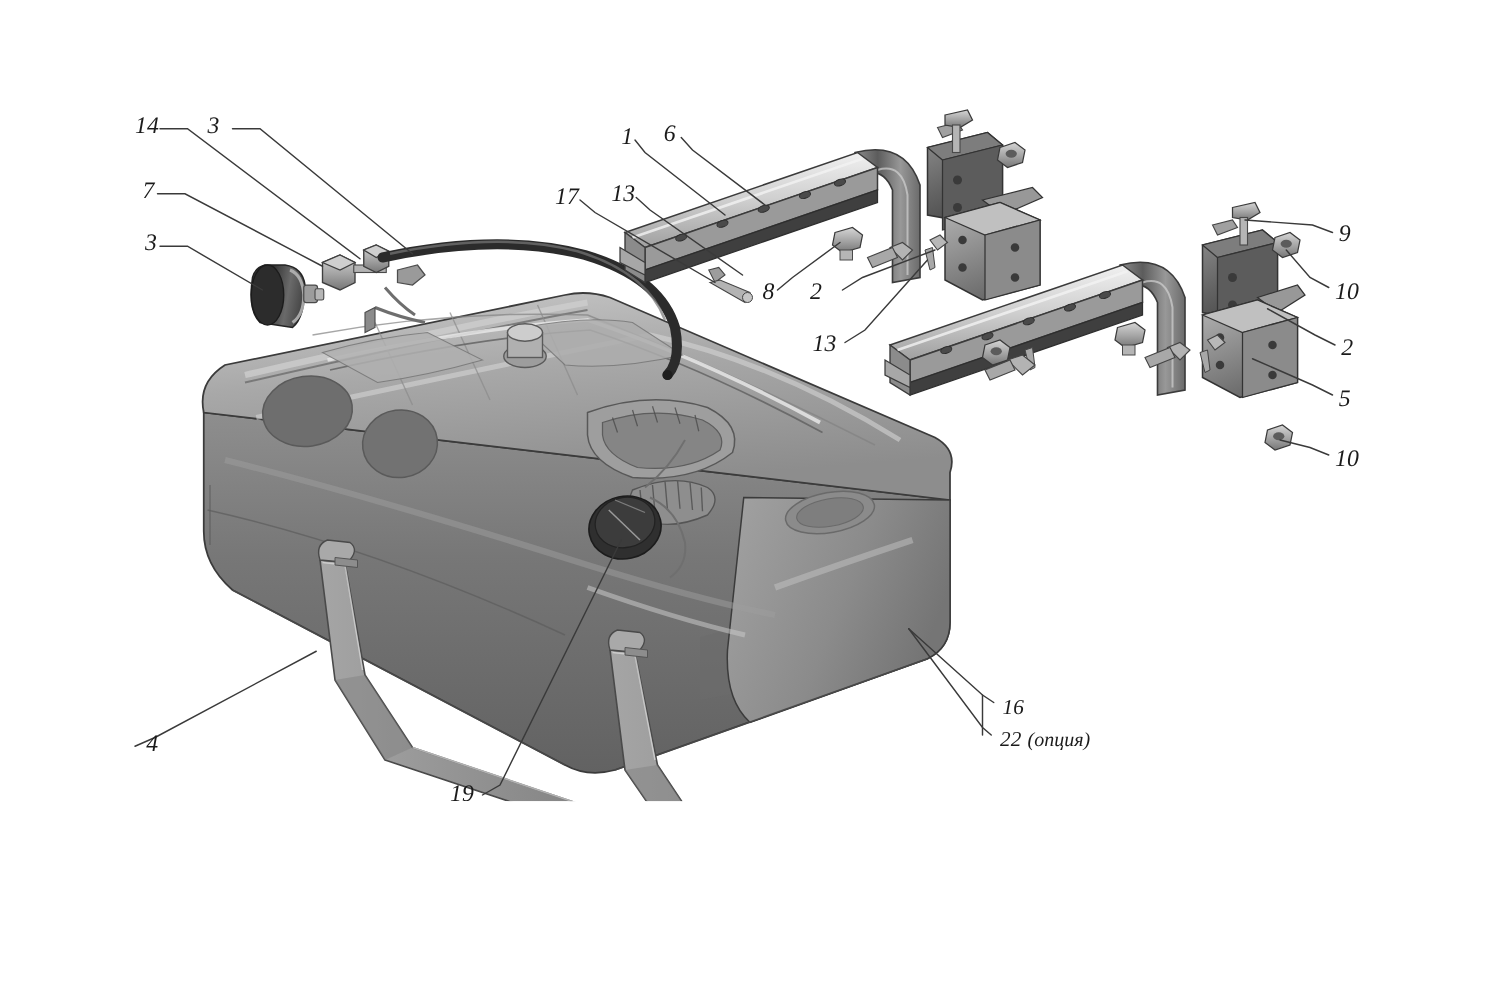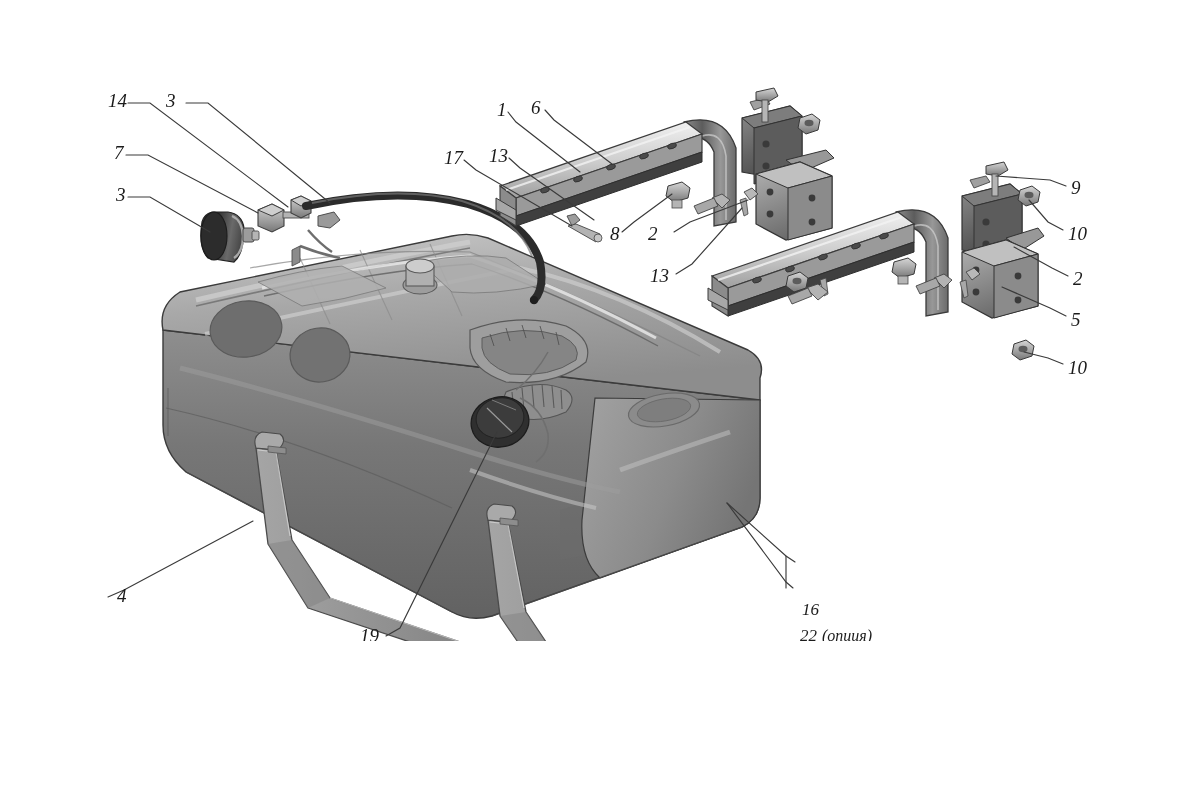--- a/index.html
+++ b/index.html
@@ -25,21 +25,20 @@
     position: absolute;
     font-family: "Liberation Serif", serif;
     font-style: italic;
     font-size: 19px;
     color: #1b1b1b;
     white-space: nowrap;
     line-height: 1;
   }
   .callout.small {
     font-size: 17px;
-    margin-top: 44px;
   }
   .opt {
     font-style: italic;
     font-size: 16px;
   }
   #caption {
     position: absolute;
     left: 0;
     top: 748px;
     width: 1200px;

